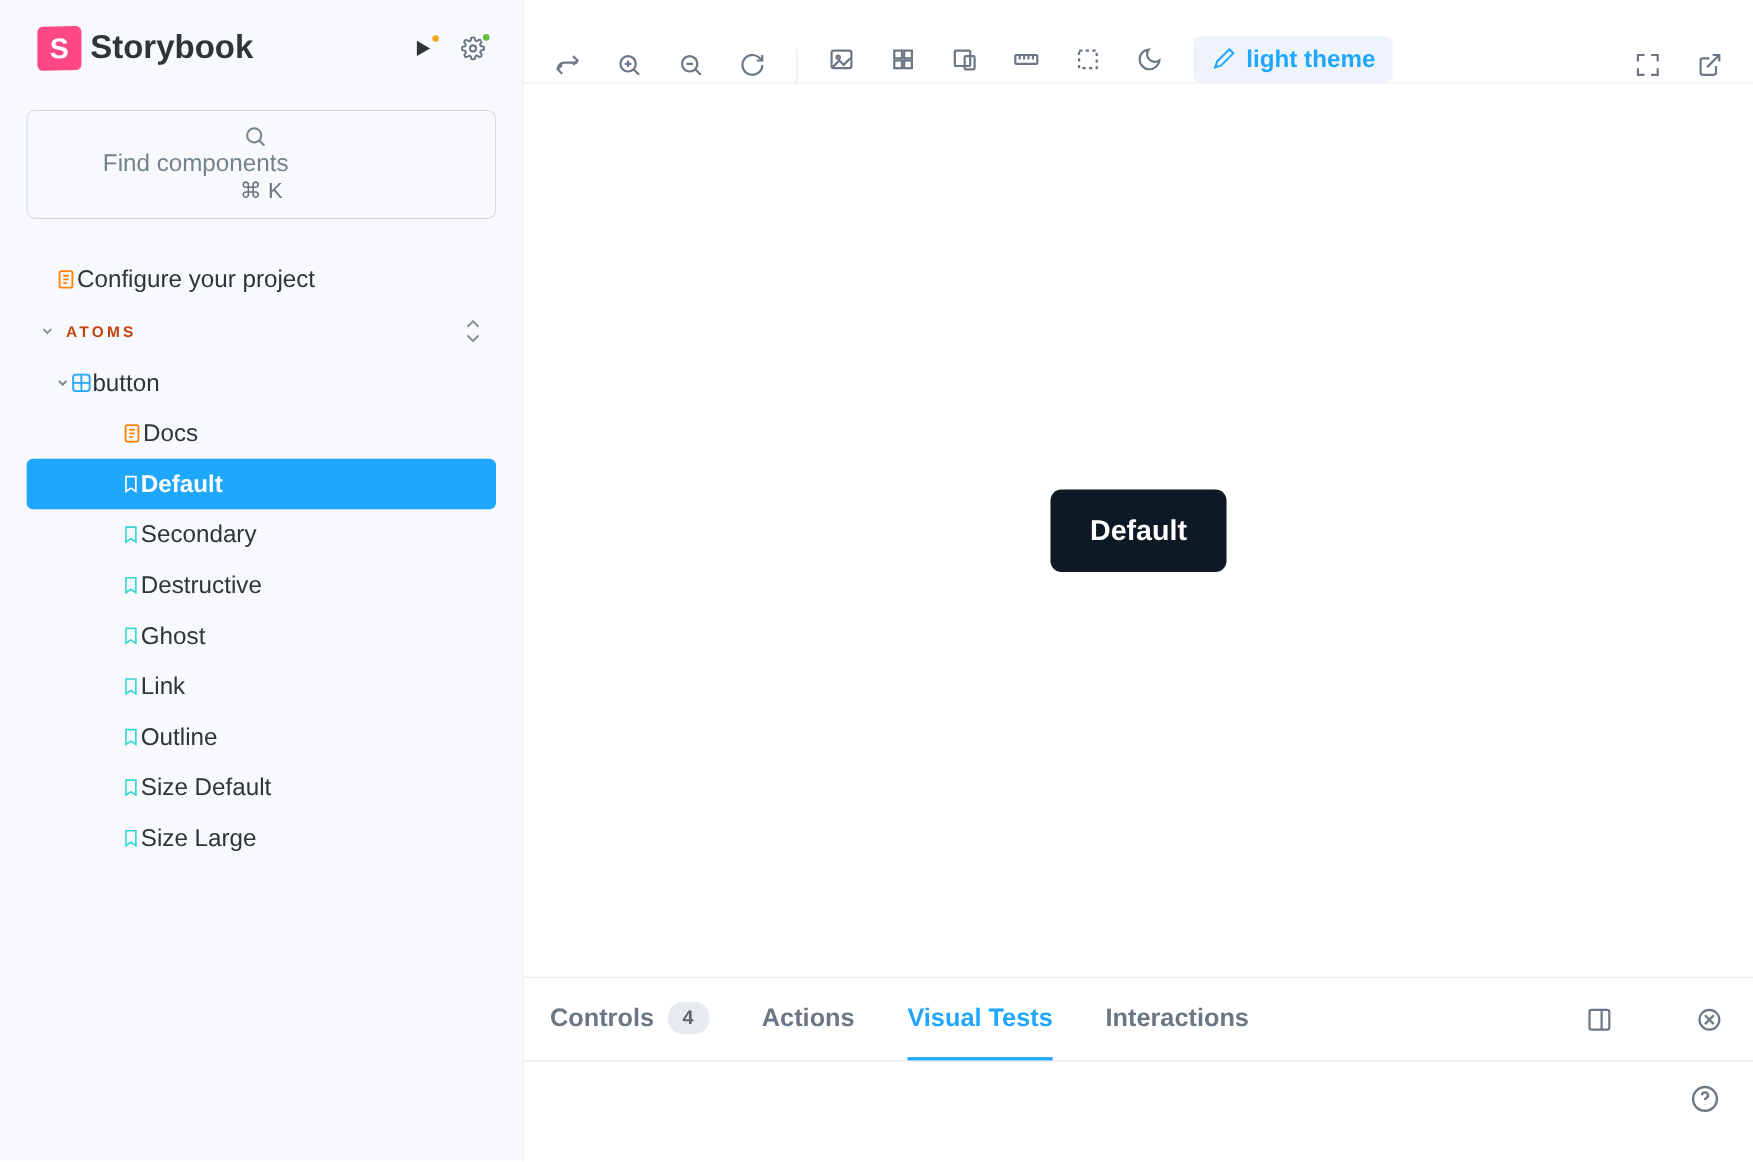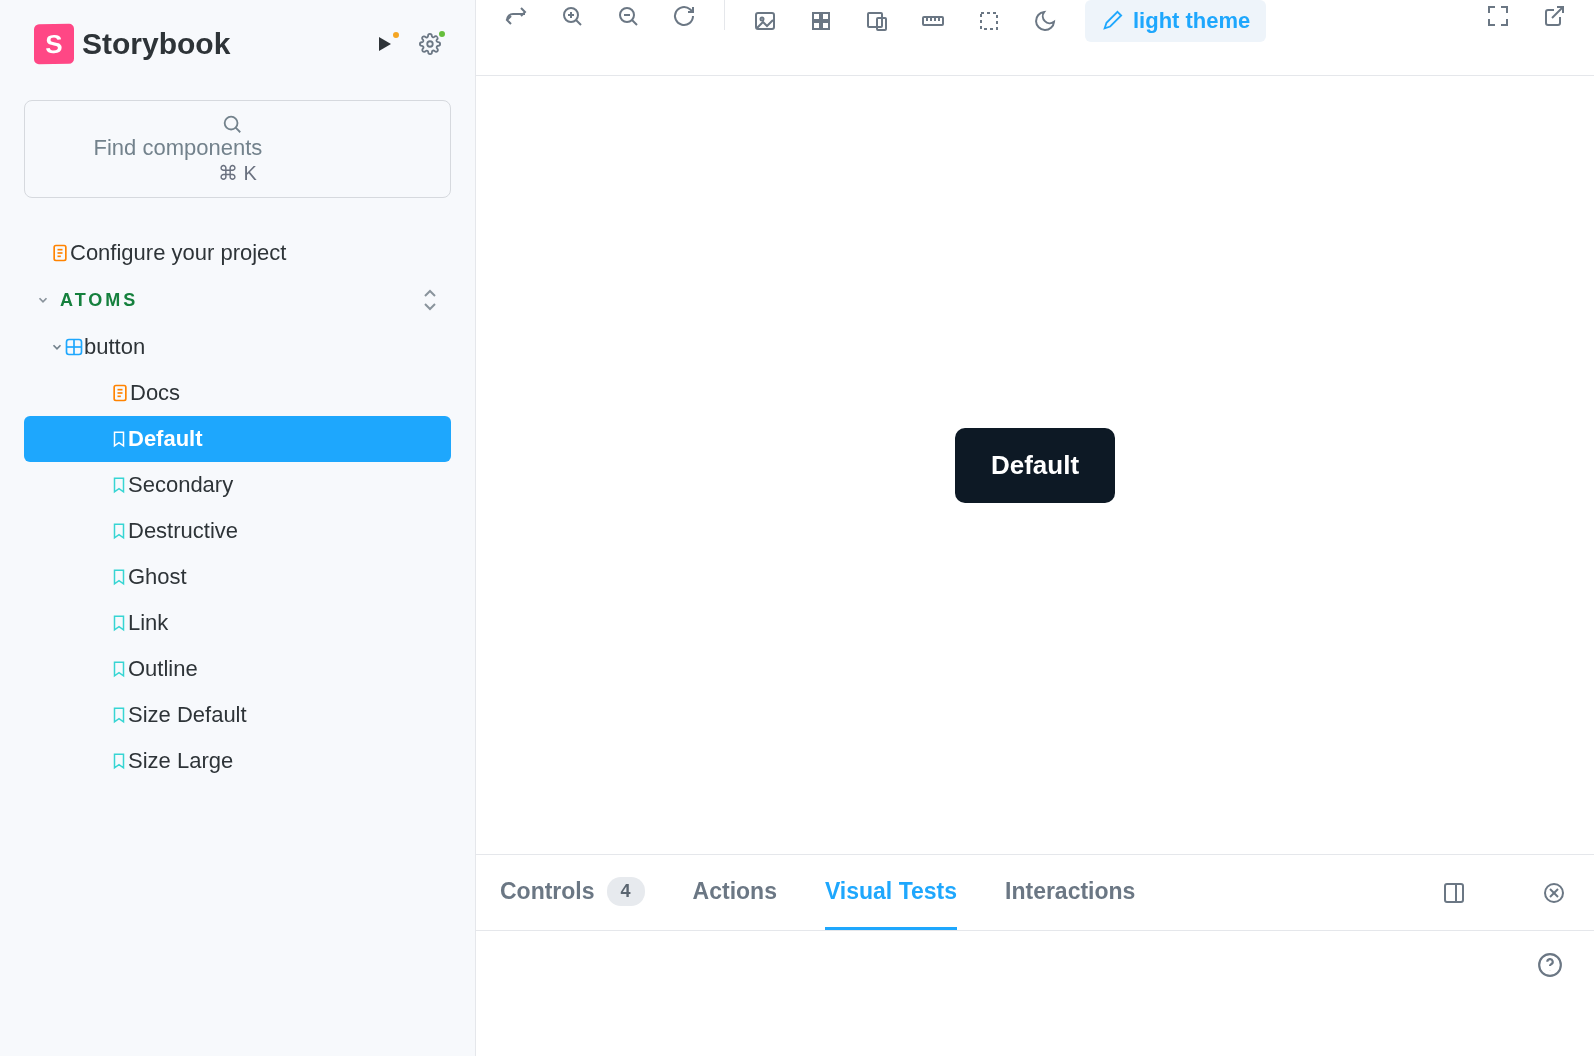--- a/index.html
+++ b/index.html
@@ -128,44 +128,44 @@
        stroke: #fff !important;
     }
     .tree-item.bold {
       font-weight: 700;
     }
     .section-header {
       display: flex;
       align-items: center;
       justify-content: space-between;
       padding: 12px 12px 12px 12px;
-      color: #15803d;
+      color: #c2410c;
       letter-spacing: 3px;
       font-weight: 700;
-      font-size: 18px;
+      font-size: 14px;
     }
     .indent-1 { padding-left: 26px; }
     .indent-3 { padding-left: 86px; }
     .icon {
       display: inline-flex;
       align-items: center;
       justify-content: center;
       flex-shrink: 0;
     }
 
     
     .main {
       flex: 1;
       display: flex;
       flex-direction: column;
       background: #fff;
     }
     .toolbar {
       display: flex;
-      align-items: flex-start;
+      align-items: flex-end;
       height: 76px;
       border-bottom: 1px solid #e5e7eb;
       padding: 0 24px;
       gap: 16px;
     }
     .toolbar-group {
       display: flex;
       align-items: center;
       gap: 24px;
     }
@@ -212,21 +212,21 @@
       color: #fff;
       border: none;
       padding: 22px 36px;
       border-radius: 10px;
       font-size: 26px;
       font-weight: 700;
     }
     
     .addons {
       border-top: 1px solid #e5e7eb;
-      height: 202px;
+      height: 168px;
       display: flex;
       flex-direction: column;
     }
     .addons-tabs {
       display: flex;
       align-items: center;
       padding: 0 24px;
       gap: 48px;
       border-bottom: 1px solid #e5e7eb;
       height: 76px;

